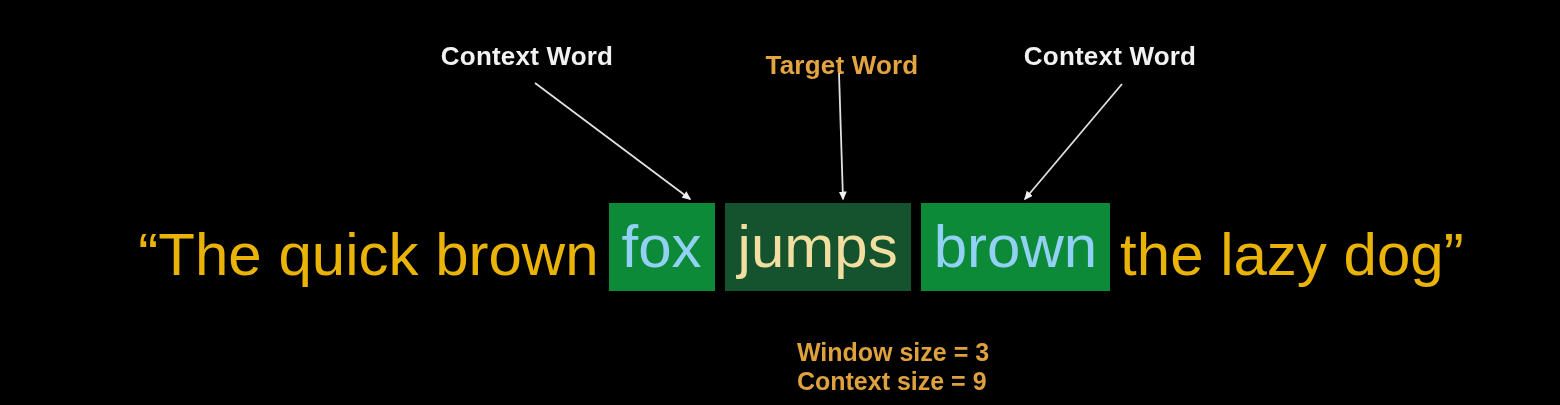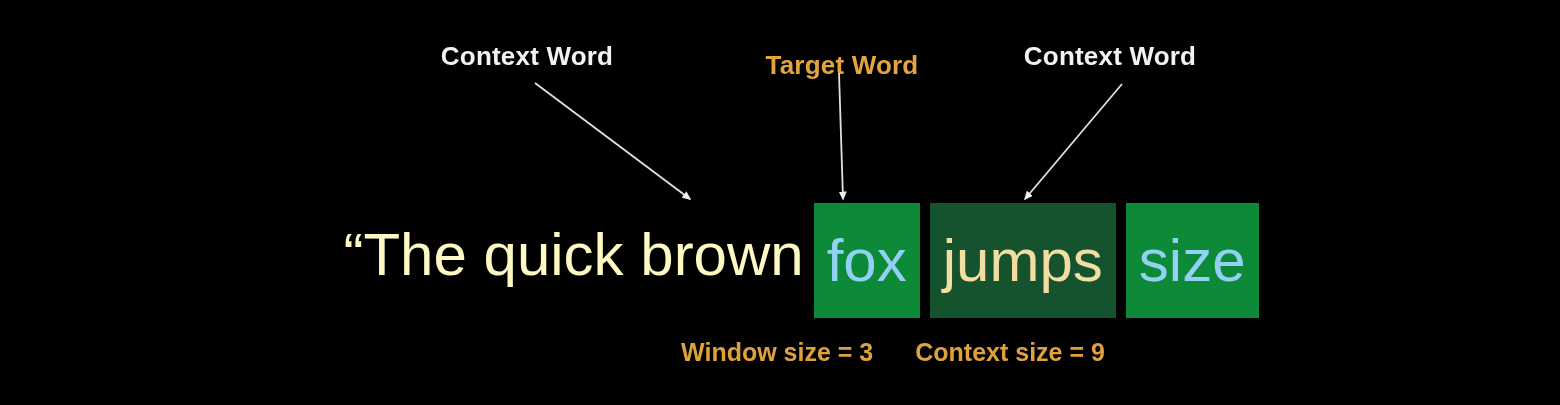--- a/index.html
+++ b/index.html
@@ -53,30 +53,30 @@
     height: 104px;
     display: flex;
     justify-content: center;
     align-items: stretch;
     column-gap: 10px;
     font-size: 60px;
     line-height: 1;
     white-space: nowrap;
   }
   .sentence-plain {
-    color: #fef9c3;
+    color: #eab308;
     display: flex;
     align-items: center;
   }
   .word-box {
     display: flex;
     align-items: center;
     justify-content: center;
     padding: 0 13px;
-    height: 115px;
+    height: 88px;
   }
   .word-box.context-box {
     background: #0C8A37;
     color: #92D0F4;
   }
   .word-box.target-box {
     background: #14532d;
     color: #F1DEA0;
   }
 
@@ -85,20 +85,21 @@
     position: absolute;
     left: 893px;
     top: 338px;
     transform: translateX(-50%);
     display: flex;
     column-gap: 42px;
     font-size: 25px;
     font-weight: 600;
     color: #DFA13D;
     white-space: nowrap;
+    flex-direction: column;
   }
 </style>
 </head>
 <body>
 
 <div class="slide">
 
   <div class="callout-label white" id="label-context-left">Context Word</div>
 
   <div class="callout-label orange" id="label-target">Target Word</div>
@@ -116,22 +117,23 @@
     <line x1="1122" y1="84" x2="1025" y2="199" marker-end="url(#arrowhead)"></line>
   </svg>
 
   <div class="sentence-row">
     <span class="sentence-plain">“The quick brown</span>
 
     <span class="word-box context-box">fox</span>
 
     <span class="word-box target-box">jumps</span>
 
-    <span class="word-box context-box">size</span>
+    <span class="word-box context-box">brown</span>
 
+    <span class="sentence-plain">the lazy dog”</span>
   </div>
 
   <div class="caption-row">
     <span>Window size = 3</span>
     <span>Context size = 9</span>
   </div>
 
 </div>
 
 </body></html>

